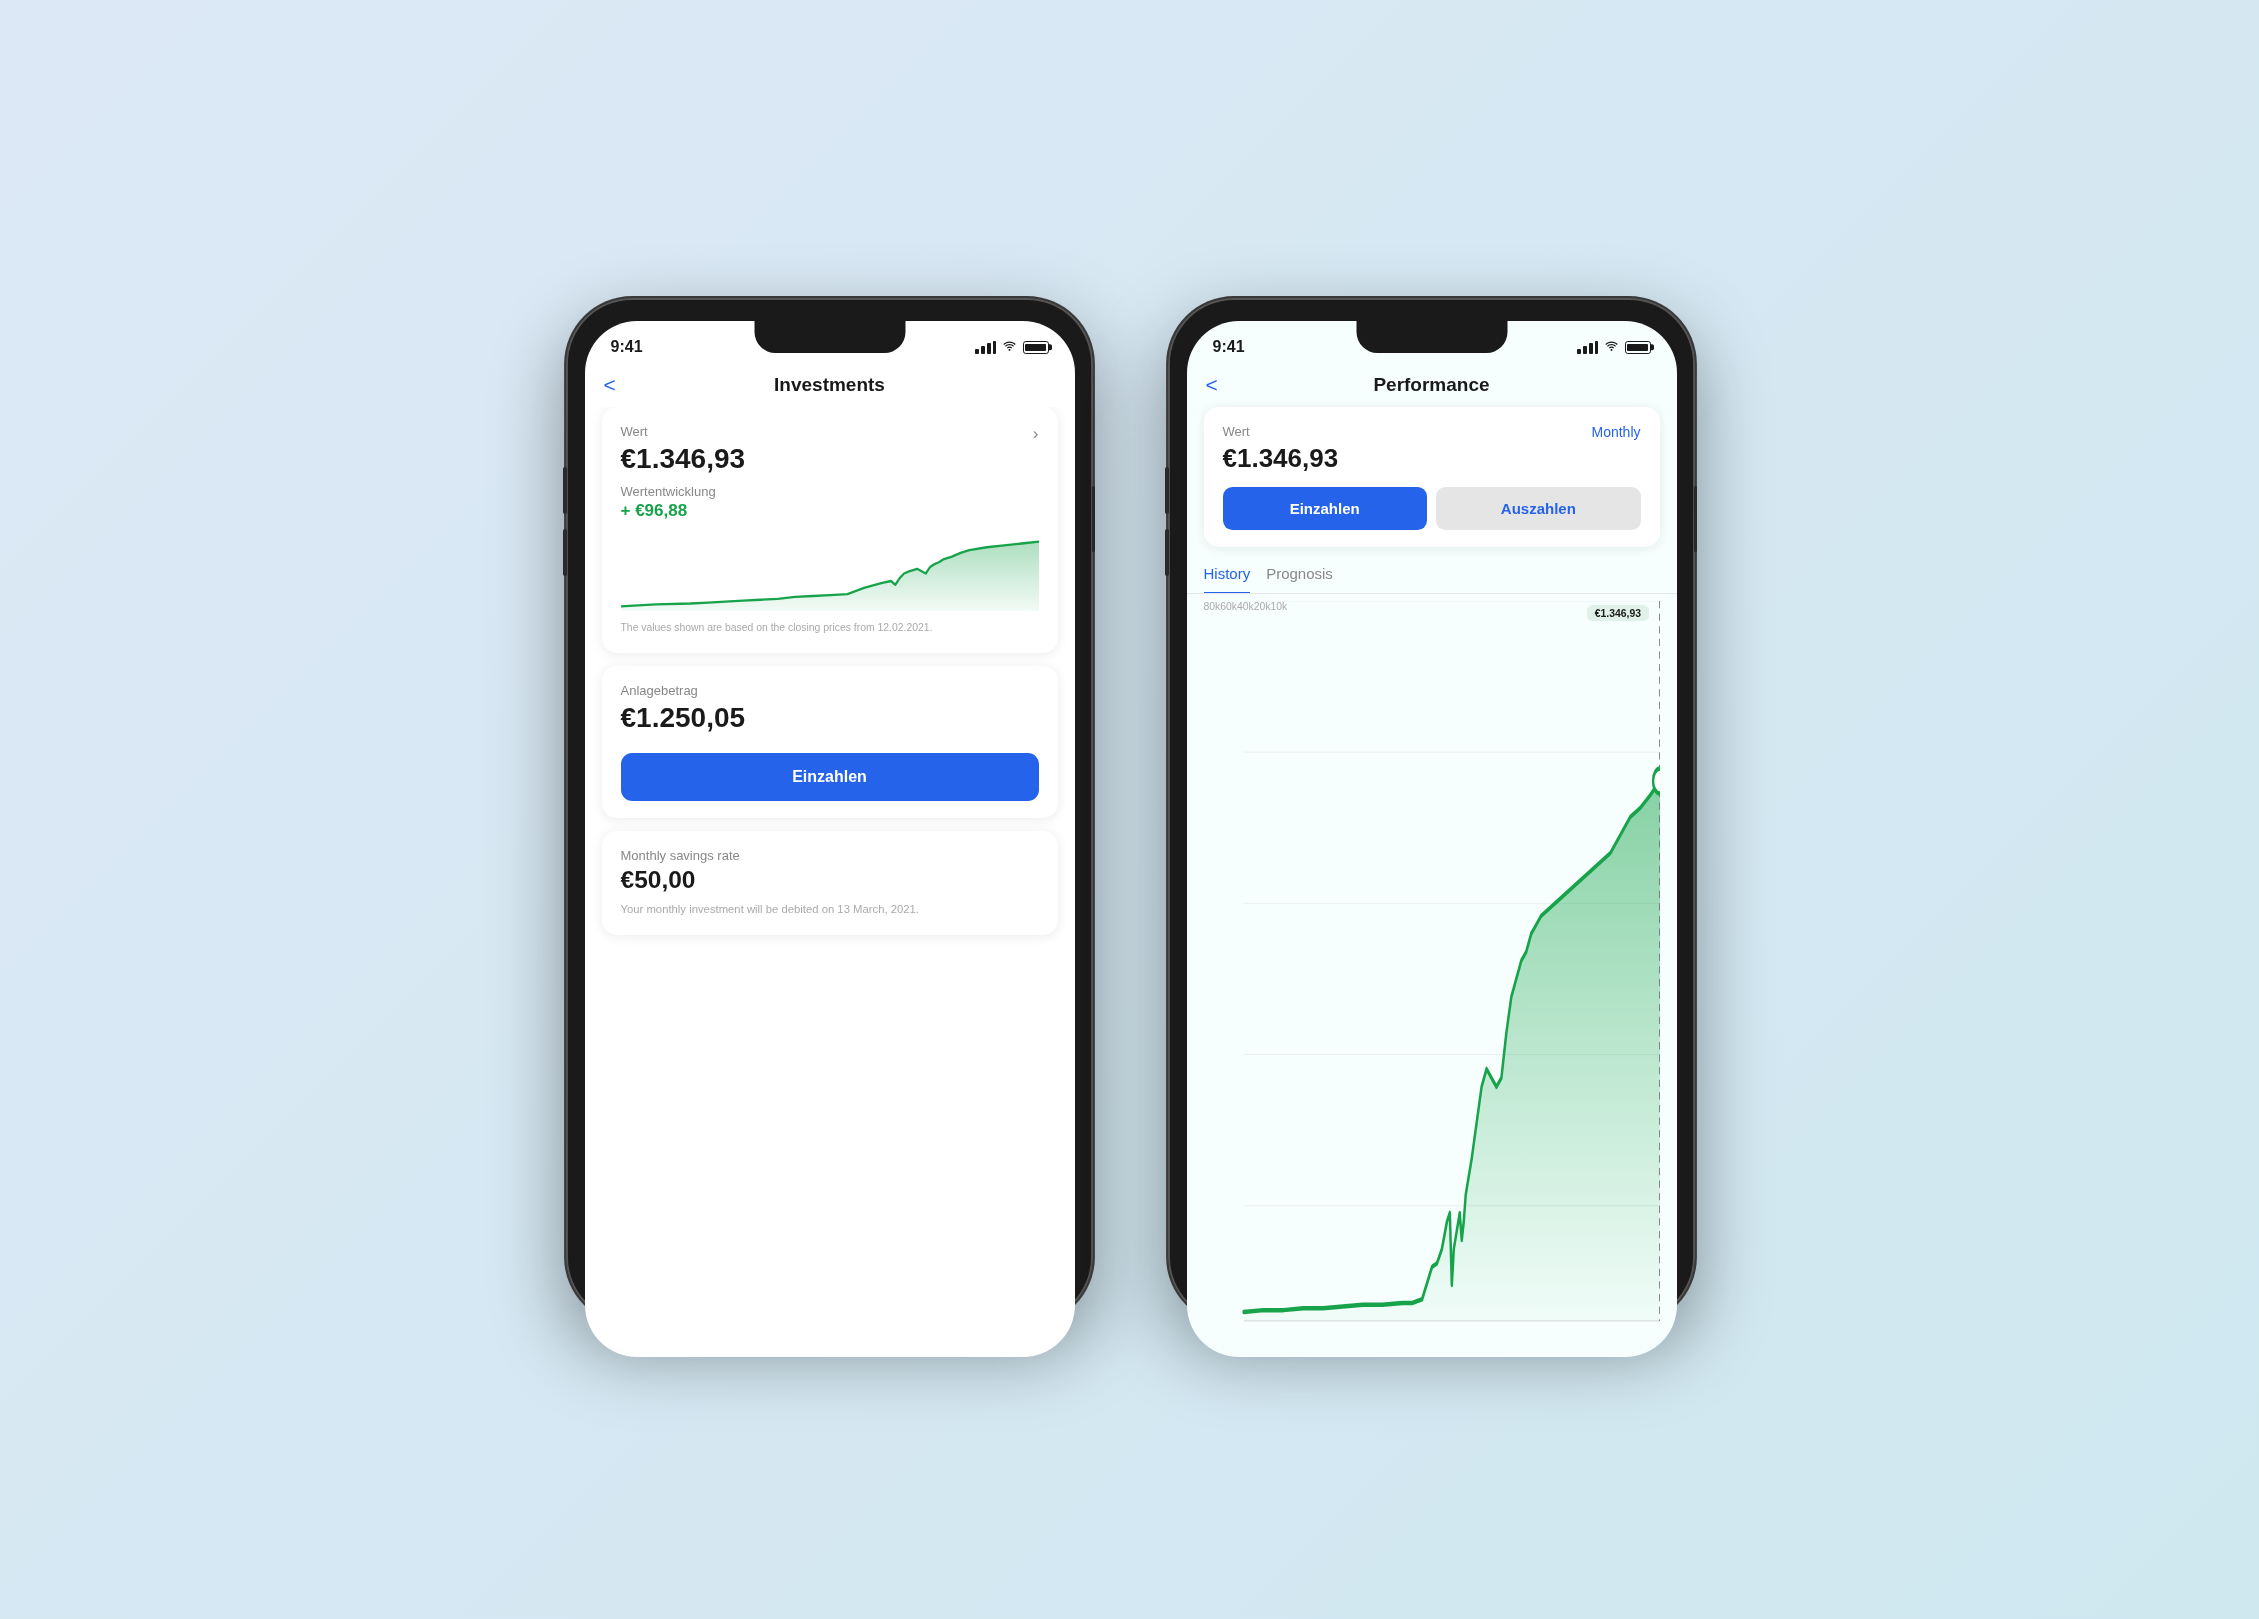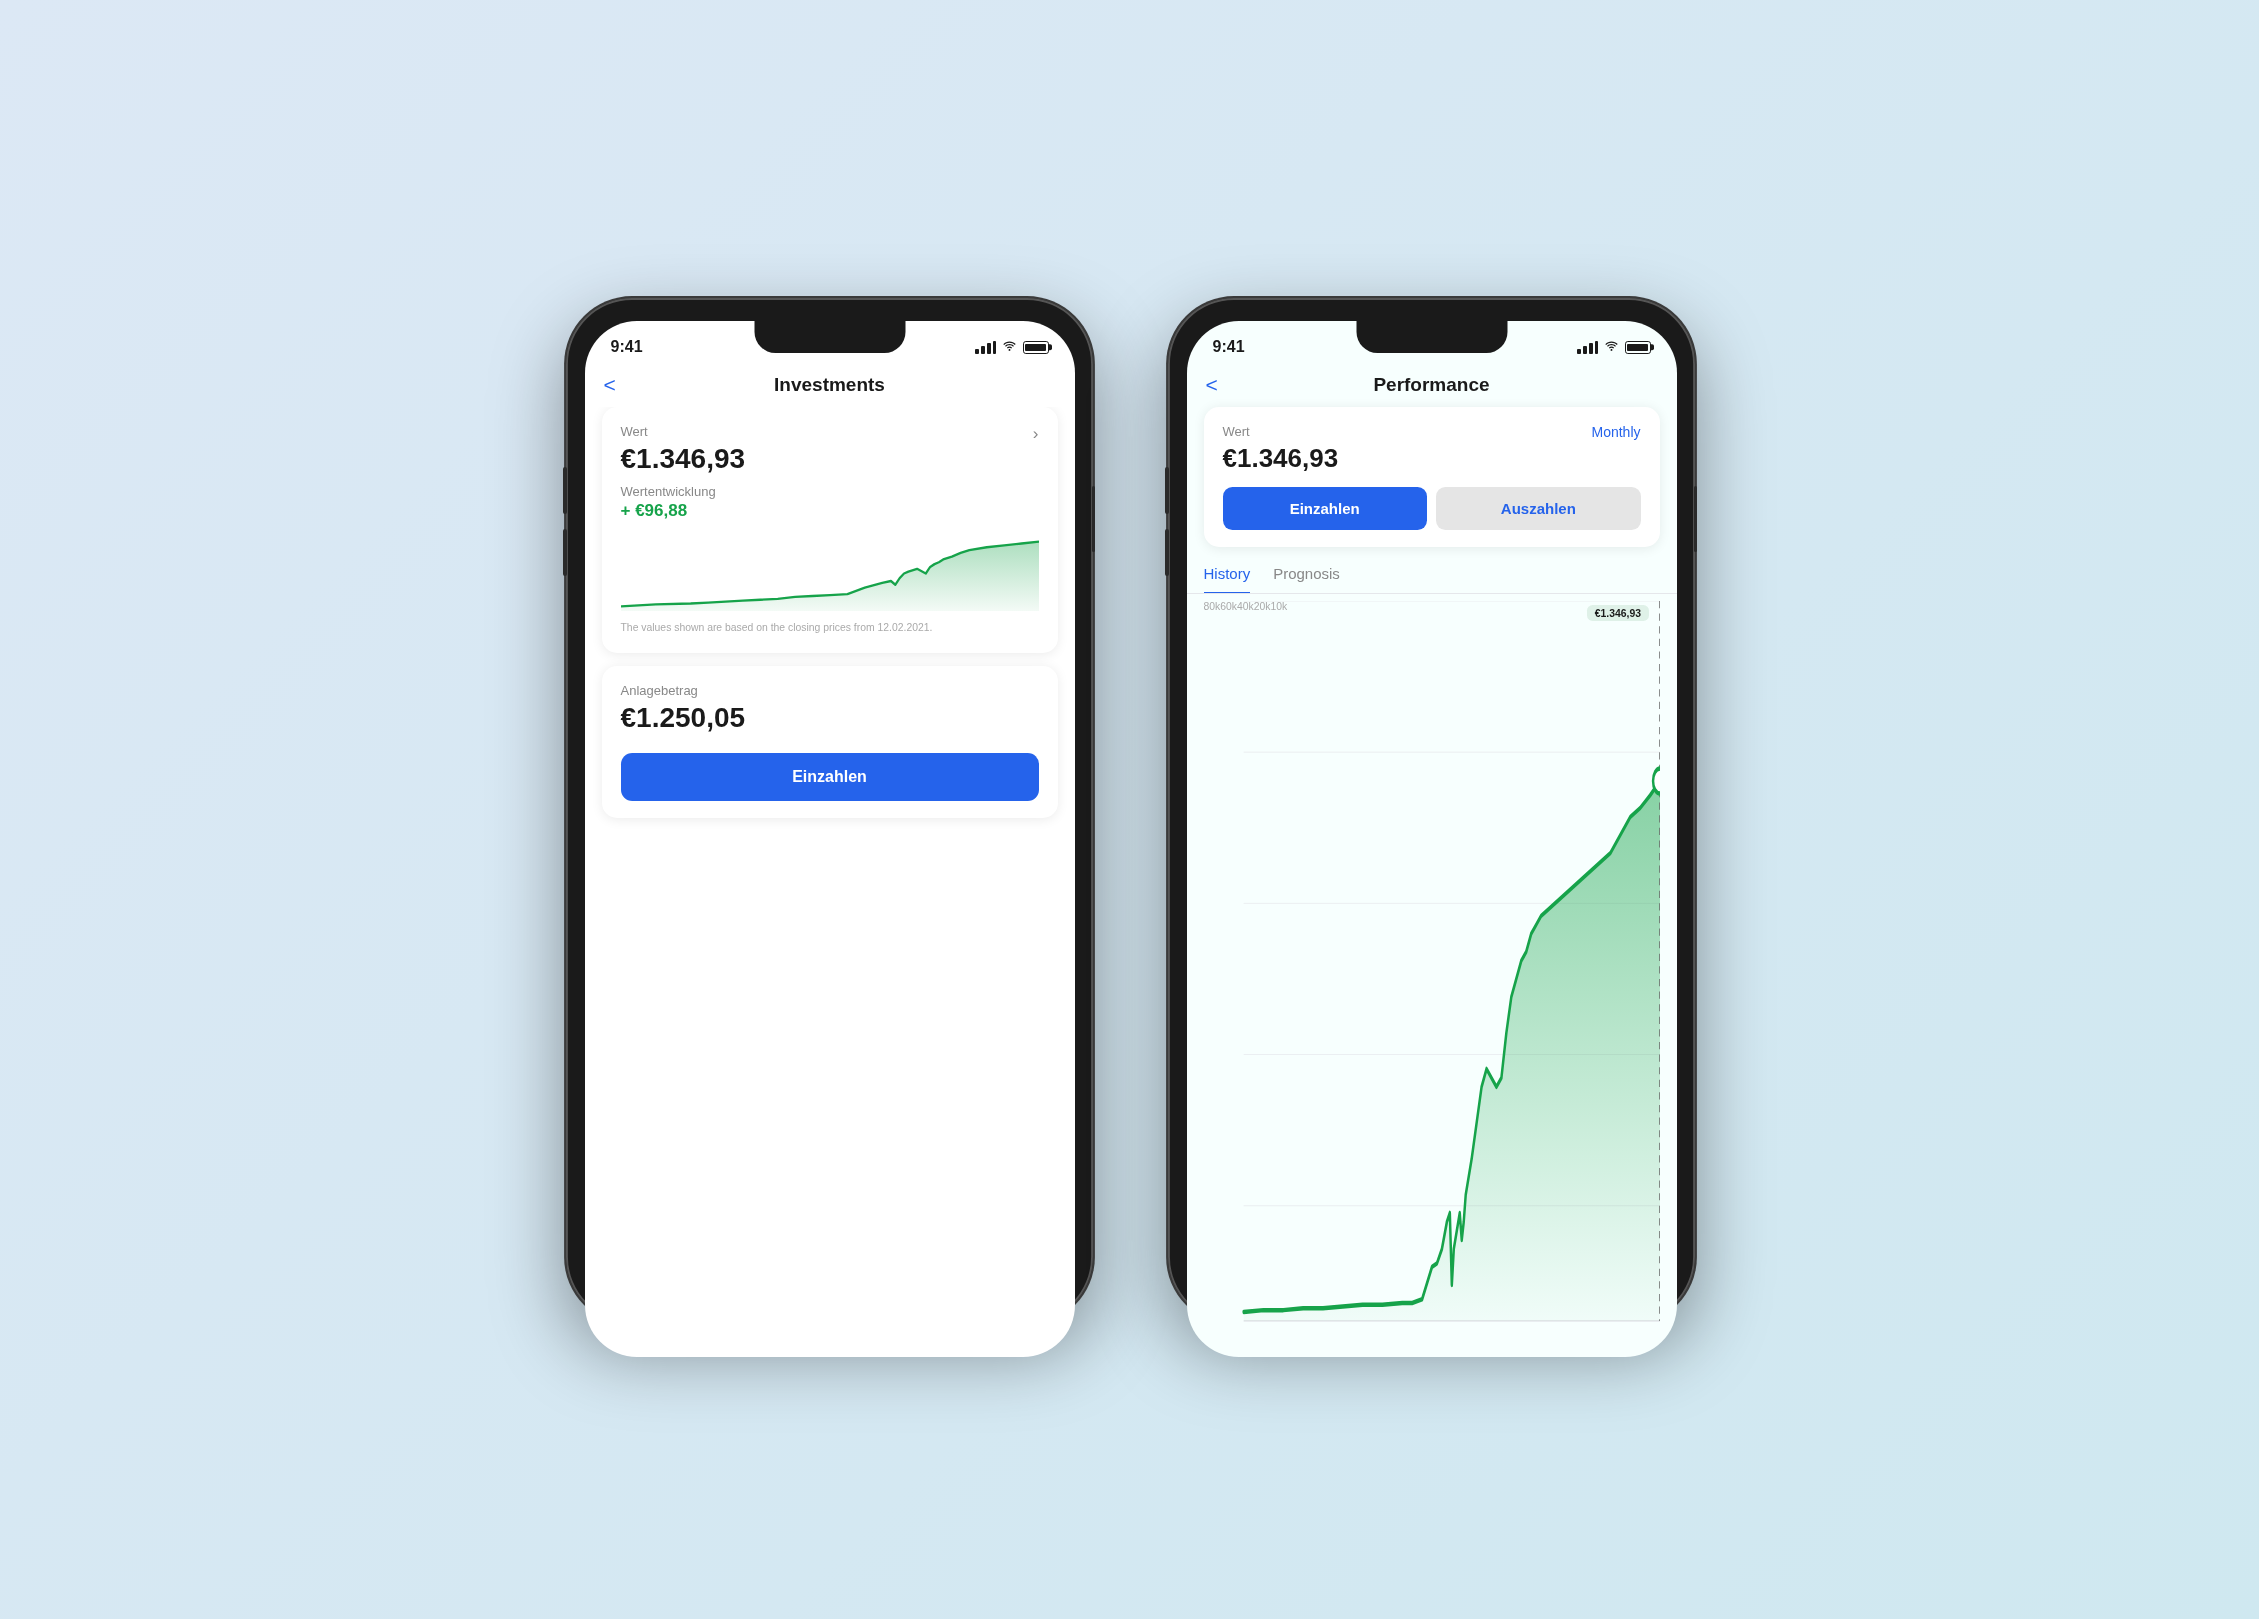--- a/index.html
+++ b/index.html
@@ -285,21 +285,21 @@
       padding: 13px 0;
       flex: 1;
       font-size: 15px;
       font-weight: 600;
       cursor: pointer;
     }
 
     
     .tabs {
       display: flex;
-      gap: 23px;
+      gap: 16px;
       padding: 13px 17px 0;
       border-bottom: 0.9px solid #e5e7eb;
       margin: 5.6px 0 0;
     }
 
     .tab {
       font-size: 15px;
       font-weight: 500;
       color: #888;
       padding-bottom: 9.4px;
@@ -421,20 +421,25 @@
 
         <div class="chart-disclaimer">The values shown are based on the closing prices from 12.02.2021.</div>
       </div>
 
       <div class="card">
         <div class="card-label">Anlagebetrag</div>
         <div class="card-value">€1.250,05</div>
         <button class="btn-primary">Einzahlen</button>
       </div>
 
+      <div class="card">
+        <div class="card-label">Monthly savings rate</div>
+        <div class="card-value" style="font-size:24.5px; margin-bottom:7.5px;">€50,00</div>
+        <div style="font-size:11.3px; color:#aaa; line-height:1.4;">Your monthly investment will be debited on 13 March, 2021.</div>
+      </div>
 
     </div>
   </div>
 </div>
 
 <div class="phone phone2">
   <div class="phone-side-btn side-btn-volume-up"></div>
   <div class="phone-side-btn side-btn-volume-down"></div>
   <div class="phone-side-btn side-btn-power"></div>
 

